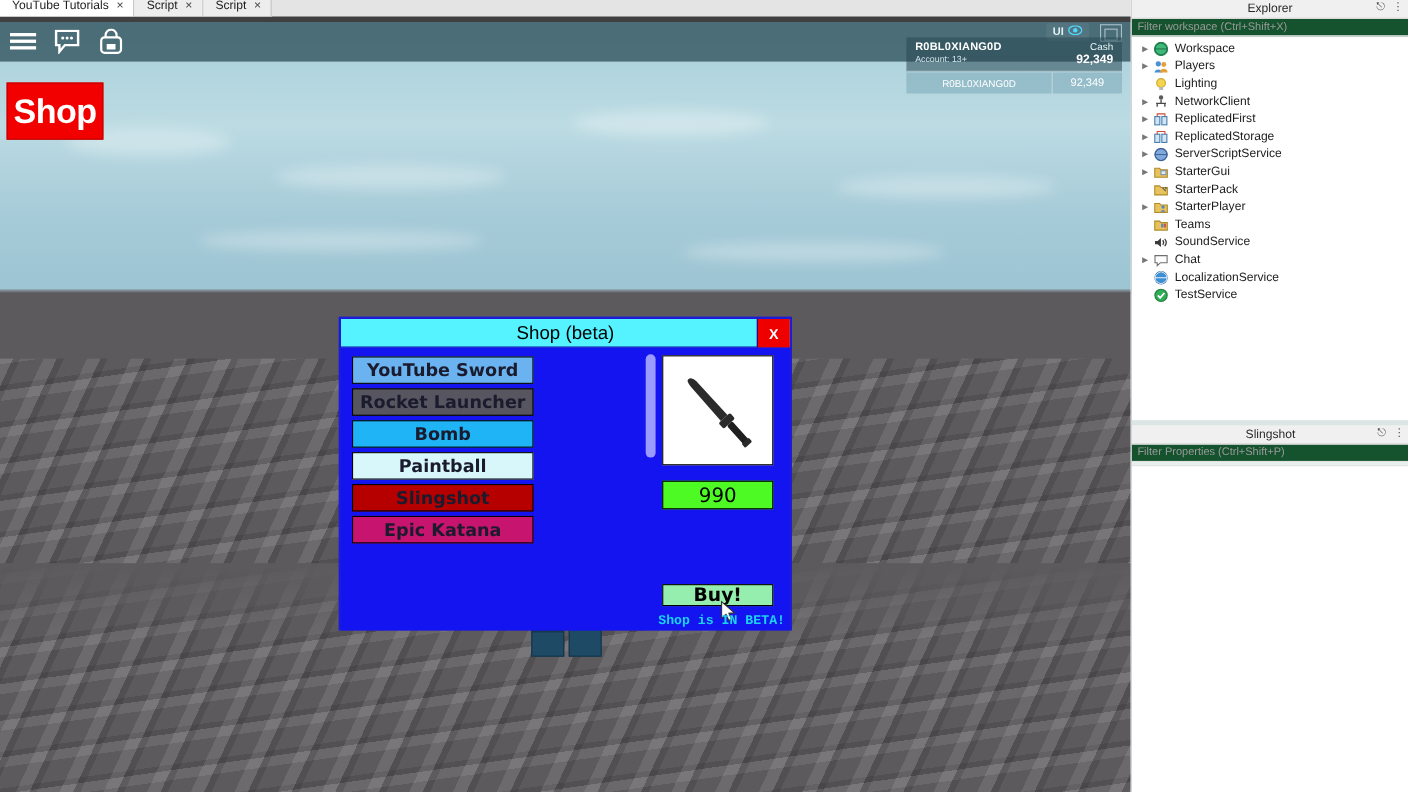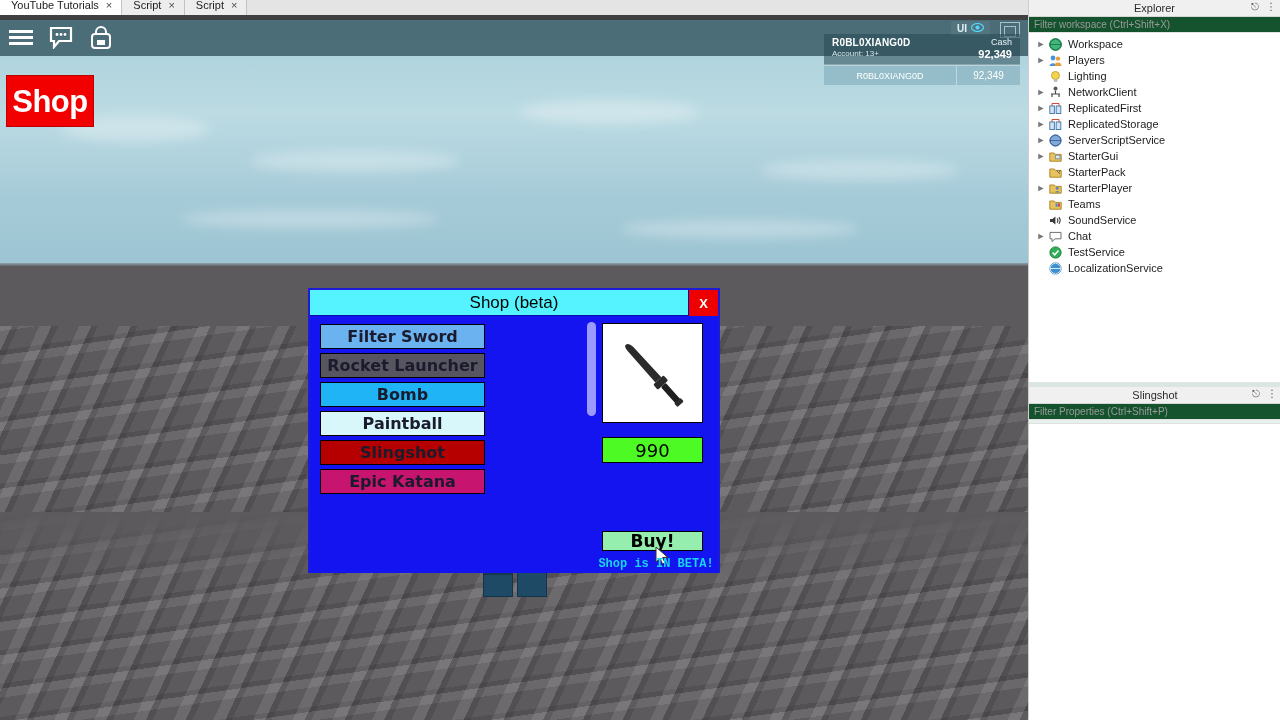--- a/index.html
+++ b/index.html
@@ -342,21 +342,21 @@
     <div class="shopgui">
       <div class="shop-title">
         <span class="shop-title-text">Shop (beta)</span>
         <div class="shop-close">X</div>
       </div>
 
       <div class="shop-body">
 
         <div class="itemlist">
           <div class="item" style="background:#6bb3f0;">
-            <span>Filter Sword</span>
+            <span>YouTube Sword</span>
           </div>
           <div class="item" style="background:#57555f;">
             <span>Rocket Launcher</span>
           </div>
           <div class="item" style="background:#1fb4f5;">
             <span>Bomb</span>
           </div>
           <div class="item" style="background:#d7f7fb;">
             <span>Paintball</span>
           </div>
@@ -559,36 +559,36 @@
               <path d="M1 2.4 h11 v6.4 h-6 l-3 2.8 v-2.8 h-2 Z" fill="#fdfdfd" stroke="#6f6f6f"></path>
             </svg>
         </span>
         <span class="tlabel">Chat</span>
       </div>
 
       <div class="tnode">
         <span class="tarrow empty">►</span>
         <span class="ticon">
           <svg width="13" height="13" viewBox="0 0 13 13">
+              <circle cx="6.5" cy="6.5" r="5.6" fill="#3d8fd4" stroke="#2a6ba8"></circle>
+              <path d="M1 6.5 H12 M6.5 1 a9 6 0 0 0 0 11 a9 6 0 0 0 0 -11" fill="none" stroke="#eaf3fb" stroke-width=".9"></path>
+            </svg>
+        </span>
+        <span class="tlabel">LocalizationService</span>
+      </div>
+
+      <div class="tnode">
+        <span class="tarrow empty">►</span>
+        <span class="ticon">
+          <svg width="13" height="13" viewBox="0 0 13 13">
               <circle cx="6.5" cy="6.5" r="5.6" fill="#2fae55" stroke="#1f7f3d"></circle>
               <path d="M3.6 6.6 l2.1 2.2 l3.8 -4.4" fill="none" stroke="#ffffff" stroke-width="1.6"></path>
             </svg>
         </span>
         <span class="tlabel">TestService</span>
-      </div>
-
-      <div class="tnode">
-        <span class="tarrow empty">►</span>
-        <span class="ticon">
-          <svg width="13" height="13" viewBox="0 0 13 13">
-              <circle cx="6.5" cy="6.5" r="5.6" fill="#3d8fd4" stroke="#2a6ba8"></circle>
-              <path d="M1 6.5 H12 M6.5 1 a9 6 0 0 0 0 11 a9 6 0 0 0 0 -11" fill="none" stroke="#eaf3fb" stroke-width=".9"></path>
-            </svg>
-        </span>
-        <span class="tlabel">LocalizationService</span>
       </div>
 
     </div>
 
     <div class="dock-split"></div>
 
     <div class="props">
       <div class="panel-header">
         <span class="panel-title">Slingshot</span>
         <div class="ph-icons">

